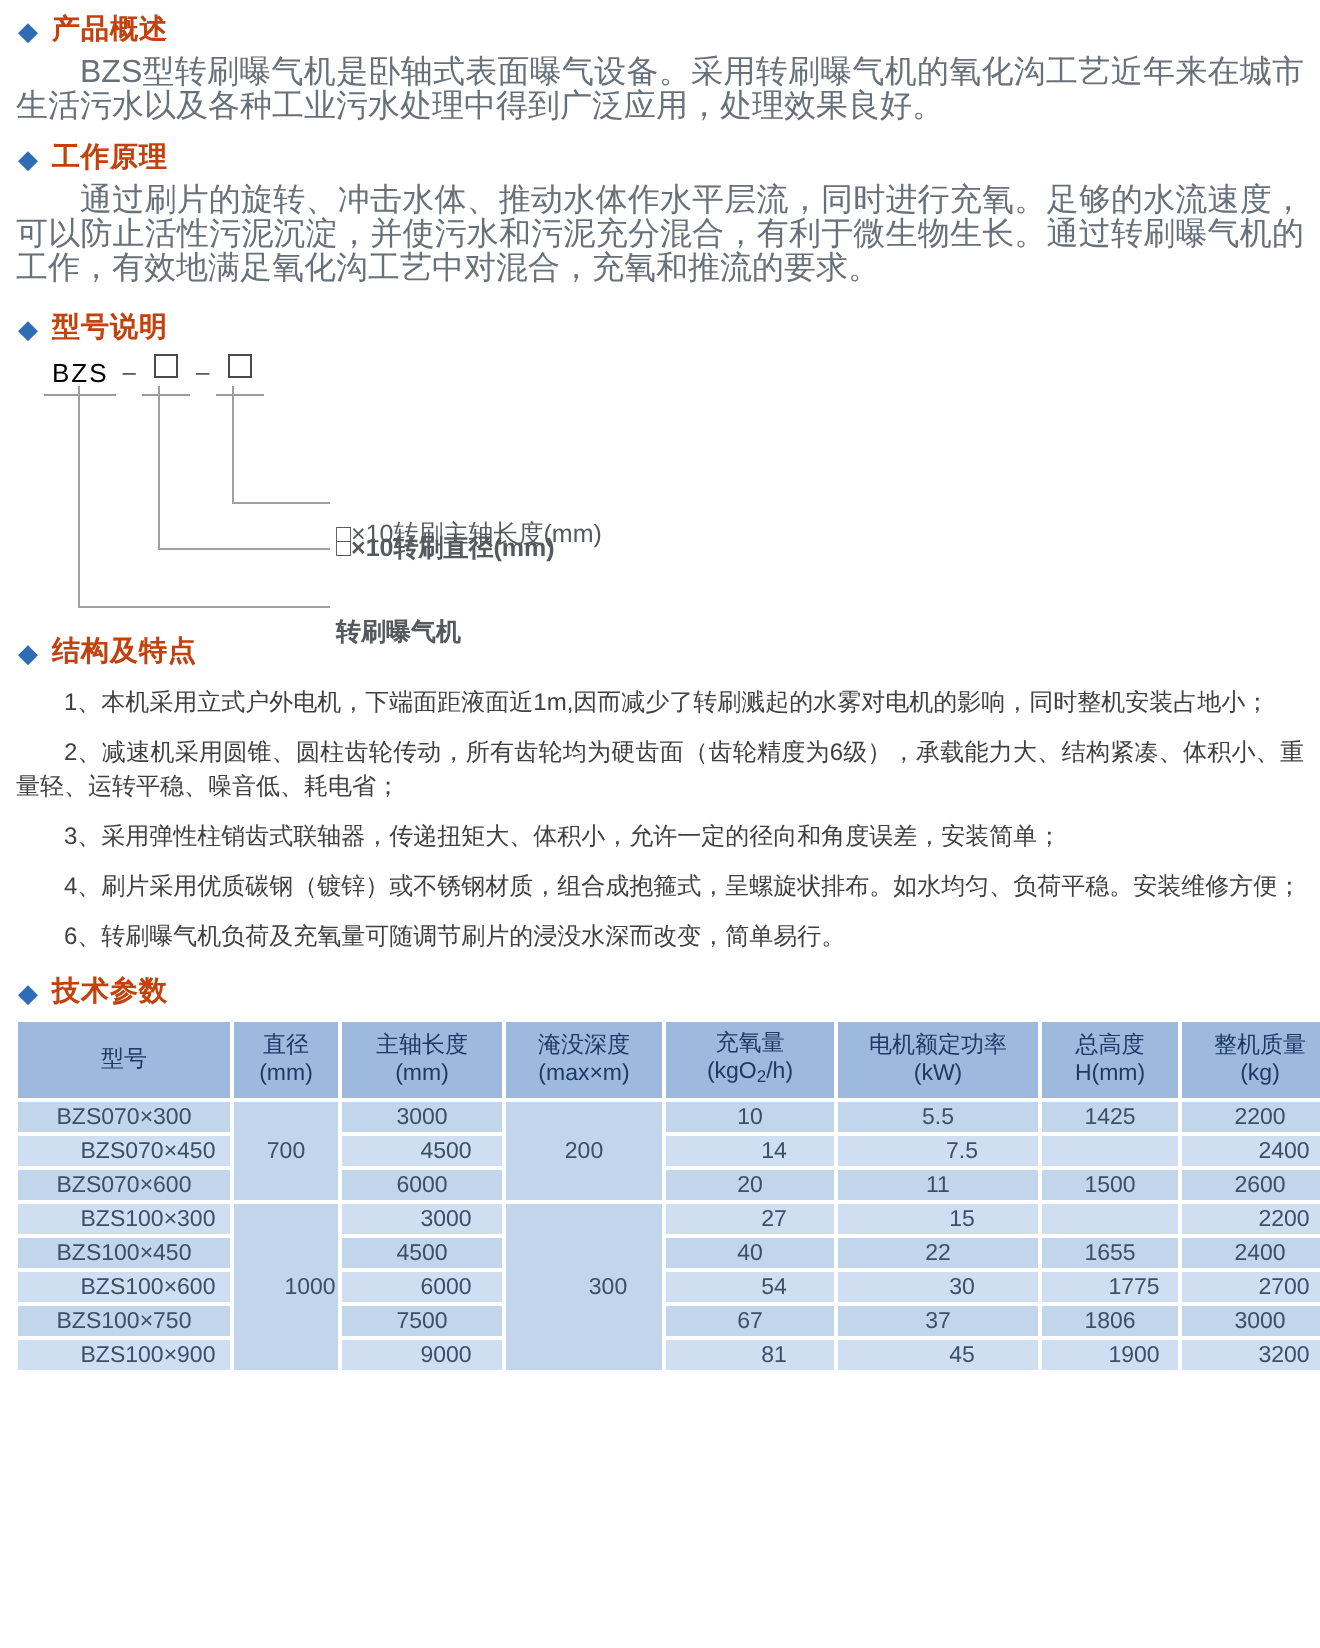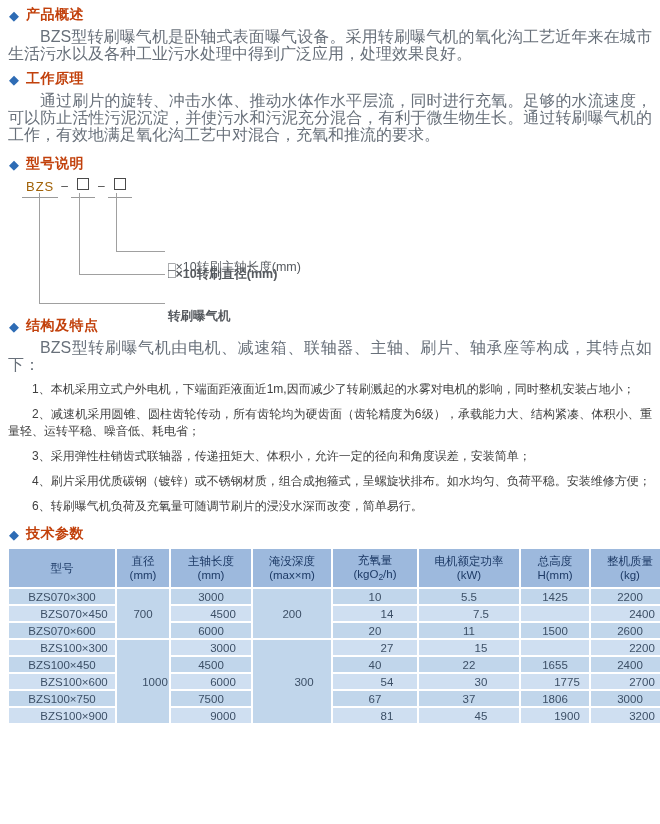--- a/index.html
+++ b/index.html
@@ -25,21 +25,21 @@
     text-indent:2em;text-align:justify;
   }
   .mt8{margin-top:8px;} .mt10{margin-top:10px;} .mt12{margin-top:12px;}
   .feat{margin:8px 0 0 0;font-size:12px;line-height:17px;color:#404040;text-indent:2em;text-align:justify;}
 
   
   .diagram{position:relative;height:141px;margin-top:3px;}
   .code-row{position:absolute;left:14px;top:0;display:flex;align-items:flex-end;}
   .code-seg{
     border-bottom:1px solid #9a9a9a;padding:0 4px 4px 4px;
-    font-size:13px;color:#a16207;letter-spacing:1px;line-height:13px;
+    font-size:13px;color:#000000;letter-spacing:1px;line-height:13px;
   }
   .code-dash{font-size:12px;color:#4a4a4a;padding:0 3px 5px 3px;}
   .code-box-seg{border-bottom:1px solid #9a9a9a;padding:0 6px 3px 6px;}
   .sq{display:inline-block;width:10px;height:10px;border:1.5px solid #4a4a4a;background:#fff;}
   .vline{position:absolute;width:1px;background:#a0a0a0;top:17px;}
   .v1{left:31px;height:110px;}
   .v2{left:71px;height:81px;}
   .v3{left:108px;height:58px;}
   .hline{position:absolute;height:1px;background:#a0a0a0;}
   .h1{top:75px;left:108px;width:49px;}
@@ -103,21 +103,20 @@
     <div class="hline h3"></div>
     <div class="dlabel dl1">□×10转刷主轴长度(mm)</div>
     <div class="dlabel dl2">□×10转刷直径(mm)</div>
     <div class="dlabel dl3">转刷曝气机</div>
   </div>
 
   <h2 class="sec-title">
     <span class="diamond">◆</span>
     <span class="t">结构及特点</span>
   </h2>
-  <p class="para">BZS型转刷曝气机由电机、减速箱、联轴器、主轴、刷片、轴承座等构成，其特点如下：</p>
   <p class="feat">1、本机采用立式户外电机，下端面距液面近1m,因而减少了转刷溅起的水雾对电机的影响，同时整机安装占地小；</p>
   <p class="feat">2、减速机采用圆锥、圆柱齿轮传动，所有齿轮均为硬齿面（齿轮精度为6级），承载能力大、结构紧凑、体积小、重量轻、运转平稳、噪音低、耗电省；</p>
   <p class="feat">3、采用弹性柱销齿式联轴器，传递扭矩大、体积小，允许一定的径向和角度误差，安装简单；</p>
   <p class="feat">4、刷片采用优质碳钢（镀锌）或不锈钢材质，组合成抱箍式，呈螺旋状排布。如水均匀、负荷平稳。安装维修方便；</p>
   <p class="feat">6、转刷曝气机负荷及充氧量可随调节刷片的浸没水深而改变，简单易行。</p>
 
   <h2 class="sec-title mt10">
     <span class="diamond">◆</span>
     <span class="t">技术参数</span>
   </h2>

